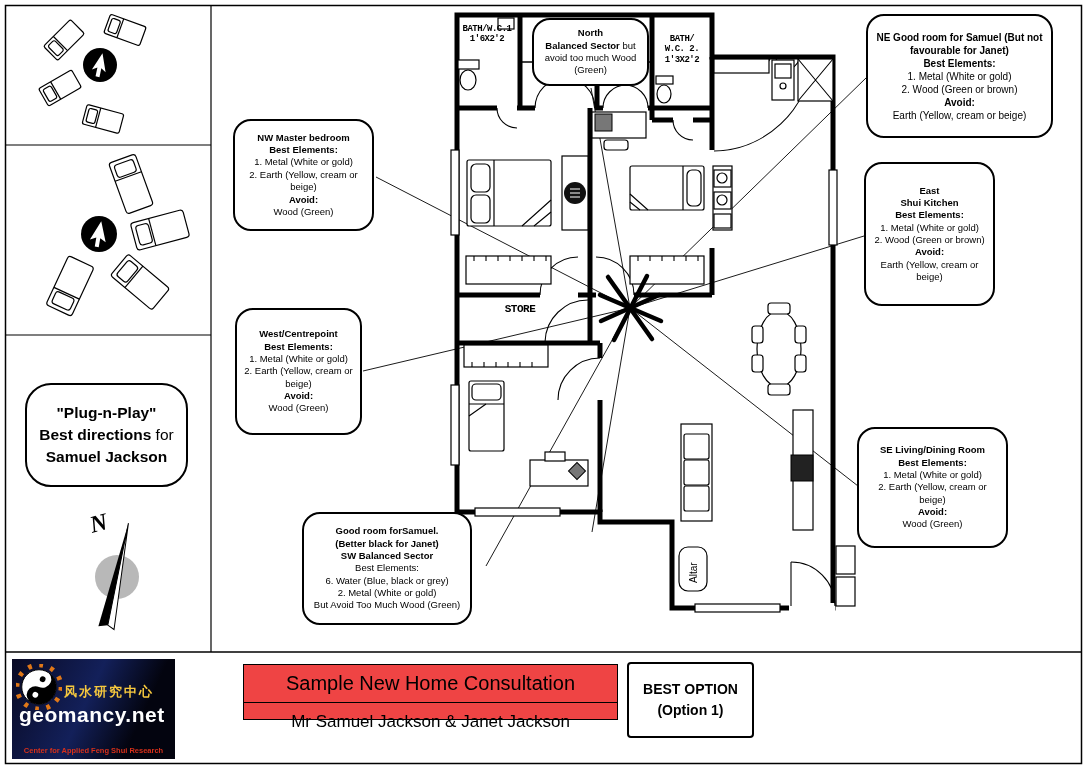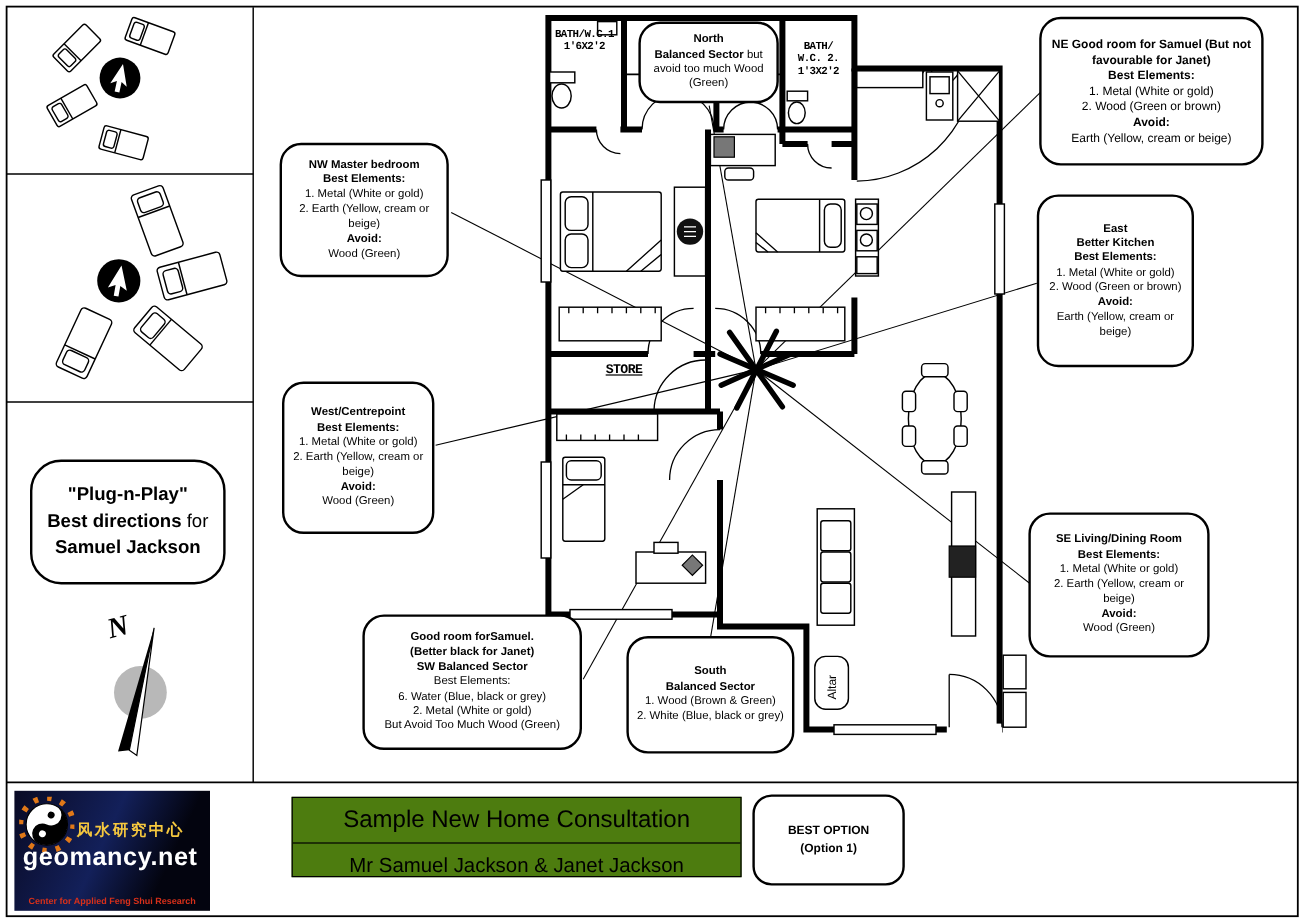--- a/index.html
+++ b/index.html
@@ -15,29 +15,29 @@
   .callout{position:absolute;box-sizing:border-box;background:#fff;border:2px solid #000;
            border-radius:18px;text-align:center;display:flex;flex-direction:column;
            justify-content:center;line-height:1.3;padding:4px 6px;z-index:5;
            font-size:9.5px;}
   .callout .b{font-weight:bold;}
   .u{}
   .planlab{position:absolute;z-index:4;font-family:"Liberation Mono",monospace;
            font-weight:bold;font-size:9px;letter-spacing:-0.5px;line-height:1.15;text-align:center;}
   .northN{position:absolute;left:90px;top:510px;z-index:4;font-family:"Liberation Serif",serif;
           font-style:italic;font-weight:bold;font-size:24px;transform:rotate(-15deg);}
-  .titlebox{position:absolute;left:243px;top:664px;width:375px;height:67px;border:1px solid #000;
-            box-sizing:border-box;background:#4d7c0f;z-index:5;}
+  .titlebox{position:absolute;left:243px;top:664px;width:375px;height:56px;border:1px solid #000;
+            box-sizing:border-box;background:#ef4444;z-index:5;}
   .titlerow1{height:38px;border-bottom:1px solid #000;display:flex;align-items:center;
              justify-content:center;font-size:20px;box-sizing:border-box;}
   .titlerow2{height:37px;display:flex;align-items:center;justify-content:center;font-size:17px;}
   .bestopt{position:absolute;left:627px;top:662px;width:127px;height:76px;border:2px solid #000;
-           border-radius:16px;box-sizing:border-box;background:#fff;z-index:5;display:flex;
+           border-radius:4px;box-sizing:border-box;background:#fff;z-index:5;display:flex;
            flex-direction:column;align-items:center;justify-content:center;font-weight:bold;
-           font-size:10px;line-height:1.5;}
+           font-size:14px;line-height:1.5;}
   .logo{position:absolute;left:12px;top:659px;width:163px;height:100px;z-index:5;
         background:linear-gradient(115deg,#090a24 0%,#13205a 45%,#03040f 75%);overflow:hidden;}
   .logo-cn{position:absolute;left:52px;top:24px;color:#f6c83e;font-weight:bold;font-size:13px;
            letter-spacing:2px;font-family:"DejaVu Sans",sans-serif;}
   .logo-site{position:absolute;left:7px;top:44px;color:#fff;font-weight:bold;font-size:21px;
              letter-spacing:0.5px;}
   .logo-tag{position:absolute;bottom:4px;width:100%;text-align:center;color:#d8301a;
             font-weight:bold;font-size:7.5px;}
   .yinyang{position:absolute;left:4px;top:5px;}
 </style>
@@ -241,21 +241,21 @@
 
 <div class="planlab" style="left:456px;top:24px;width:62px;">
   <div>BATH/W.C.1</div>
   <div>1'6X2'2</div>
 </div>
 <div class="planlab" style="left:654px;top:34px;width:56px;">
   <div>BATH/</div>
   <div>W.C. 2.</div>
   <div>1'3X2'2</div>
 </div>
-<div class="planlab" style="left:492px;top:303px;width:56px;font-size:11px;text-decoration:underline;">STORE</div>
+<div class="planlab" style="left:492px;top:303px;width:56px;font-size:11px;">STORE</div>
 <div class="northN">N</div>
 
 <div class="callout" style="left:532px;top:18px;width:117px;height:68px;">
   <div class="b">North</div>
   <div><span class="b">Balanced Sector</span><span> but</span></div>
   <div>avoid too much Wood</div>
   <div>(Green)</div>
 </div>
 
 <div class="callout" style="left:866px;top:14px;width:187px;height:124px;font-size:10px;">
@@ -271,62 +271,56 @@
   <div class="b">NW Master bedroom</div>
   <div class="b">Best Elements:</div>
   <div>1. Metal (White or gold)</div>
   <div>2. Earth (Yellow, cream or beige)</div>
   <div class="b">Avoid:</div>
   <div>Wood (Green)</div>
 </div>
 
 <div class="callout" style="left:864px;top:162px;width:131px;height:144px;">
   <div class="b">East</div>
-  <div class="b">Better Kitchen</div>
+  <div class="b">Shui Kitchen</div>
   <div class="b">Best Elements:</div>
   <div>1. Metal (White or gold)</div>
   <div>2. Wood (Green or brown)</div>
   <div class="b">Avoid:</div>
   <div>Earth (Yellow, cream or beige)</div>
 </div>
 
-<div class="callout" style="left:235px;top:318px;width:127px;height:127px;">
+<div class="callout" style="left:235px;top:308px;width:127px;height:127px;">
   <div class="b">West/Centrepoint</div>
   <div class="b">Best Elements:</div>
   <div>1. Metal (White or gold)</div>
   <div>2. Earth (Yellow, cream or beige)</div>
   <div class="b">Avoid:</div>
   <div>Wood (Green)</div>
 </div>
 
 <div class="callout" style="left:857px;top:427px;width:151px;height:121px;">
   <div class="b">SE Living/Dining Room</div>
   <div class="b">Best Elements:</div>
   <div>1. Metal (White or gold)</div>
   <div>2. Earth (Yellow, cream or beige)</div>
   <div class="b">Avoid:</div>
   <div>Wood (Green)</div>
 </div>
 
-<div class="callout" style="left:302px;top:512px;width:183px;height:113px;">
+<div class="callout" style="left:302px;top:512px;width:170px;height:113px;">
   <div class="b">Good room forSamuel.</div>
   <div class="b">(Better black for Janet)</div>
   <div class="b">SW Balanced Sector</div>
   <div>Best Elements:</div>
   <div>6. Water (Blue, black or grey)</div>
   <div>2. Metal (White or gold)</div>
   <div><span>But </span><span class="u">Avoid Too Much</span><span> Wood (Green)</span></div>
 </div>
 
-<div class="callout" style="left:522px;top:530px;width:140px;height:98px;">
-  <div class="b">South</div>
-  <div class="b">Balanced Sector</div>
-  <div>1. Wood (Brown &amp; Green)</div>
-  <div>2. White (Blue, black or grey)</div>
-</div>
 
 <div class="callout" style="left:25px;top:383px;width:163px;height:104px;border-radius:26px;font-size:15.5px;line-height:1.4;">
   <div class="b">"Plug-n-Play"</div>
   <div><span class="b">Best directions</span><span> for</span></div>
   <div class="b">Samuel Jackson</div>
 </div>
 
 <div class="logo">
   <svg class="yinyang" width="46" height="46" viewBox="-24 -24 48 48">
     <circle r="23" fill="none" stroke="#e07818" stroke-width="5" stroke-dasharray="4 8"></circle>

